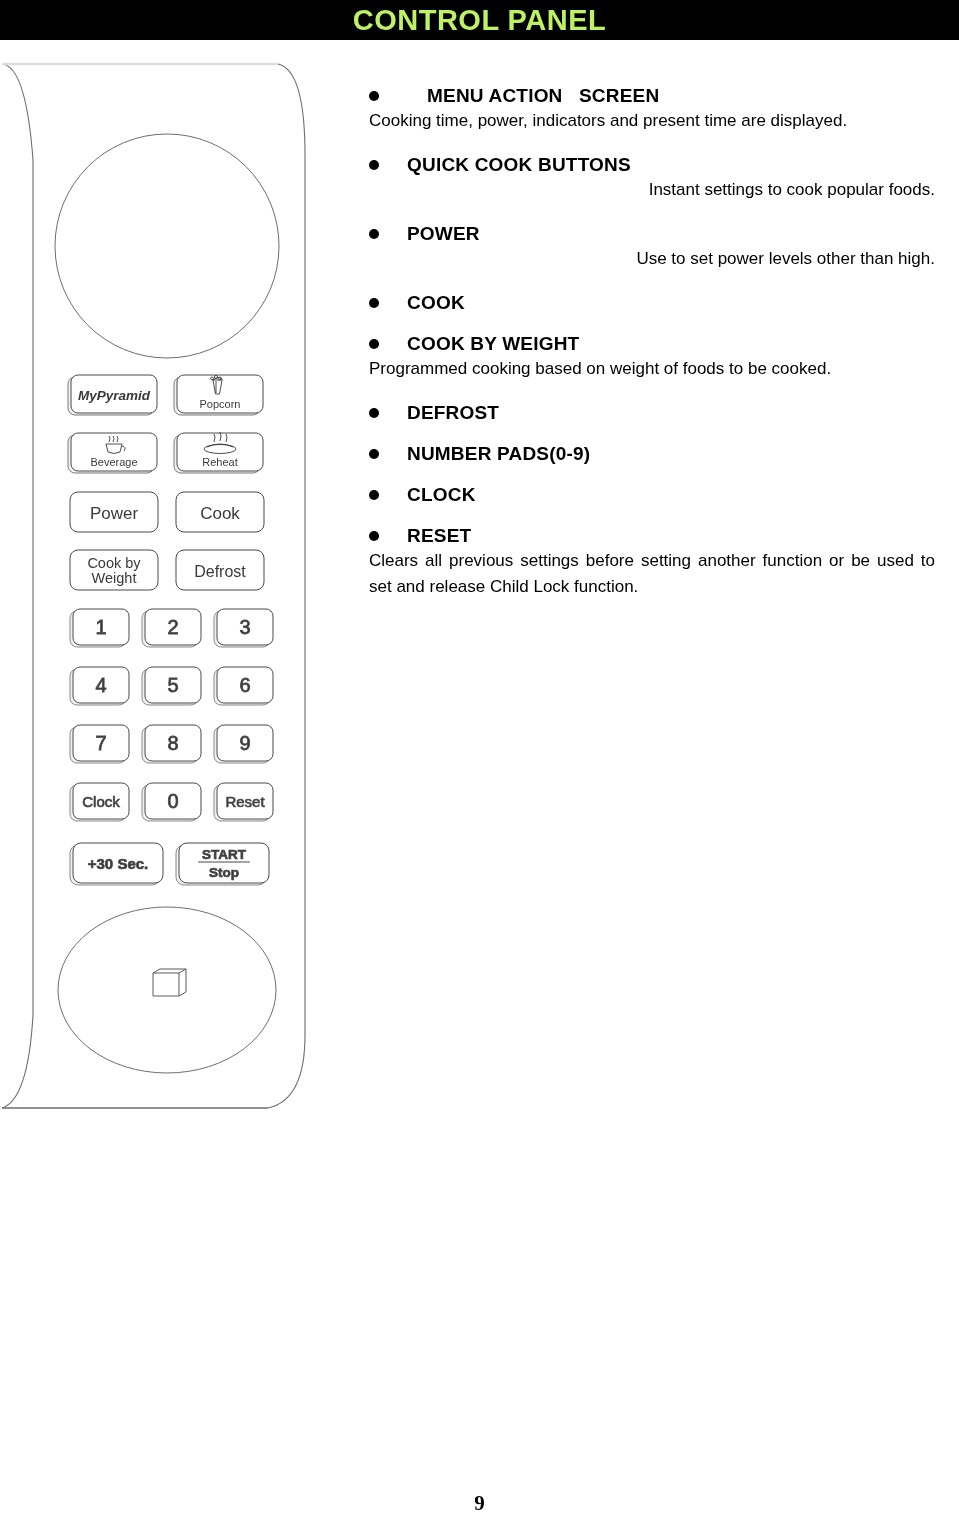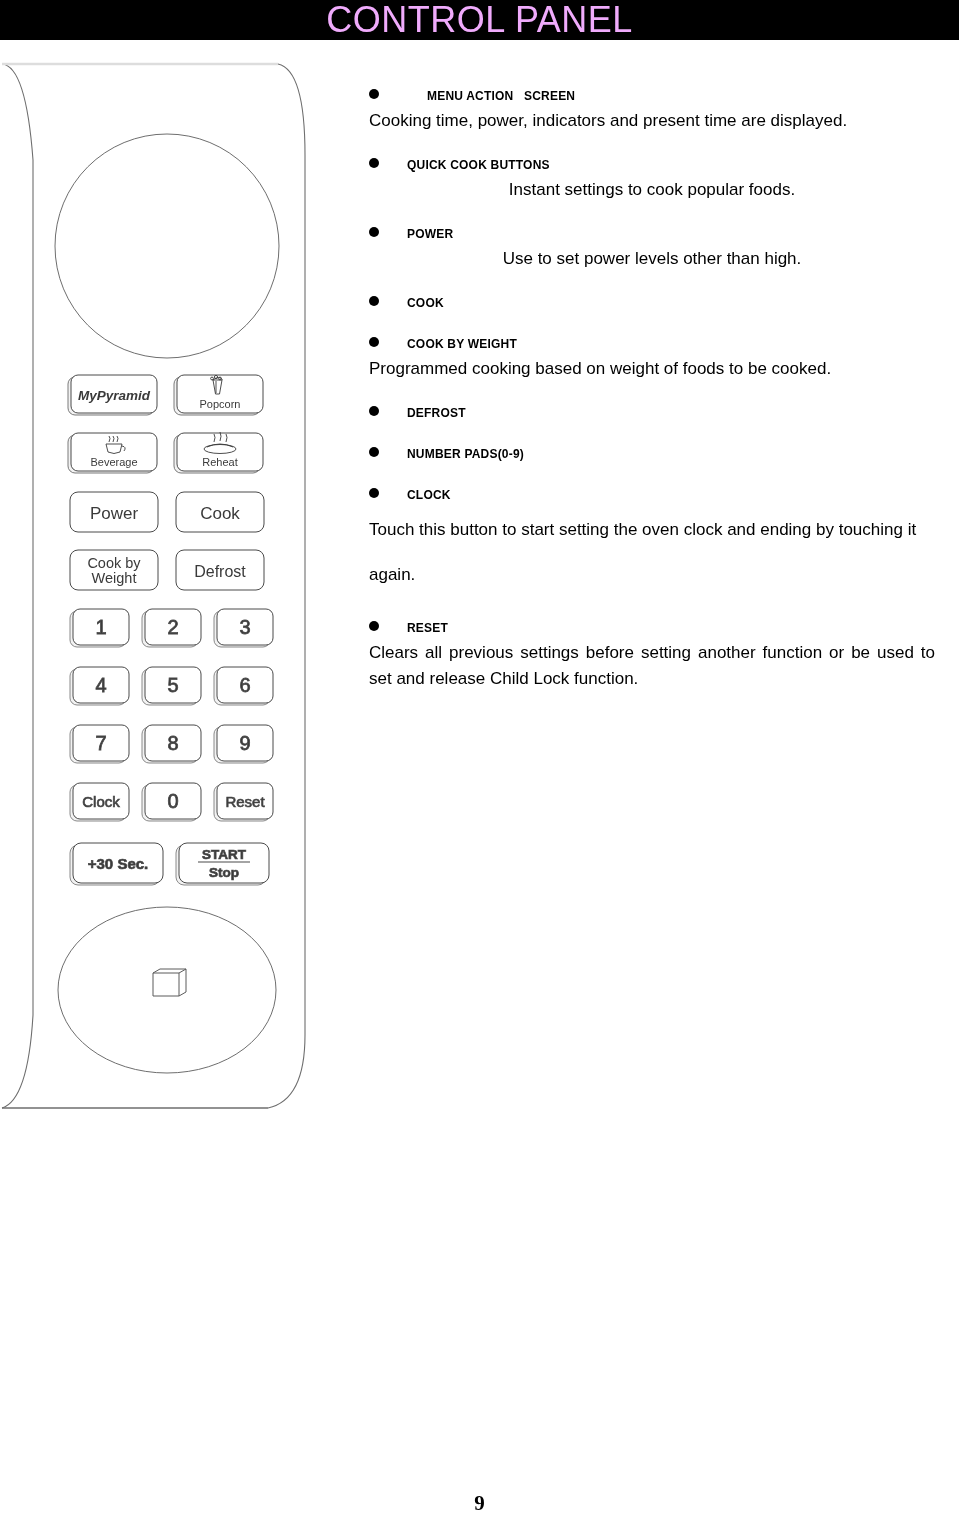--- a/index.html
+++ b/index.html
@@ -21,24 +21,24 @@
     position: absolute;
     left: 0; top: 0;
     width: 959px;
     height: 40px;
     background: #000000;
     display: flex;
     align-items: center;
     justify-content: center;
   }
   .header-title {
-    color: #f0abfc;
-    font-family: "Liberation Sans", sans-serif;
-    font-weight: normal;
-    font-size: 36px;
+    color: #bef264;
+    font-family: "Liberation Sans", sans-serif;
+    font-weight: bold;
+    font-size: 29px;
     letter-spacing: 0.5px;
     line-height: 1;
   }
 
   
   .panel-illustration {
     position: absolute;
     left: 0;
     top: 60px;
     width: 320px;
@@ -60,21 +60,21 @@
     top: 86px;
     width: 566px;
   }
   .section {
     margin-bottom: 21px;
   }
   .section-heading {
     display: block;
     font-family: "Liberation Sans", sans-serif;
     font-weight: bold;
-    font-size: 12px;
+    font-size: 19px;
     line-height: 20px;
     letter-spacing: 0.2px;
     white-space: pre;
     margin-bottom: 2px;
   }
   .bullet {
     display: inline-block;
     width: 10px;
     height: 10px;
     border-radius: 50%;
@@ -94,21 +94,21 @@
     line-height: 26px;
     text-align: justify;
     text-justify: inter-word;
     margin: 0;
   }
   .section-body.loose {
     line-height: 45px;
     text-align: left;
   }
   .section-body.noj {
-    text-align: center;
+    text-align: right;
   }
 
   
   .page-number {
     position: absolute;
     left: 0;
     top: 1493px;
     width: 959px;
     text-align: center;
     font-family: "Liberation Serif", serif;
@@ -315,21 +315,20 @@
   <div class="section">
     <span class="section-heading"><span class="bullet"></span><span class="heading-text heading-gap">DEFROST</span></span>
   </div>
 
   <div class="section">
     <span class="section-heading"><span class="bullet"></span><span class="heading-text heading-gap">NUMBER PADS(0-9)</span></span>
   </div>
 
   <div class="section">
     <span class="section-heading"><span class="bullet"></span><span class="heading-text heading-gap">CLOCK</span></span>
-    <p class="section-body loose">Touch this button to start setting the oven clock and ending by touching it again.</p>
   </div>
 
   <div class="section">
     <span class="section-heading"><span class="bullet"></span><span class="heading-text heading-gap">RESET</span></span>
     <p class="section-body">Clears all previous settings before setting another function or be used to set and release Child Lock function.</p>
   </div>
 
 
 </div>
 

